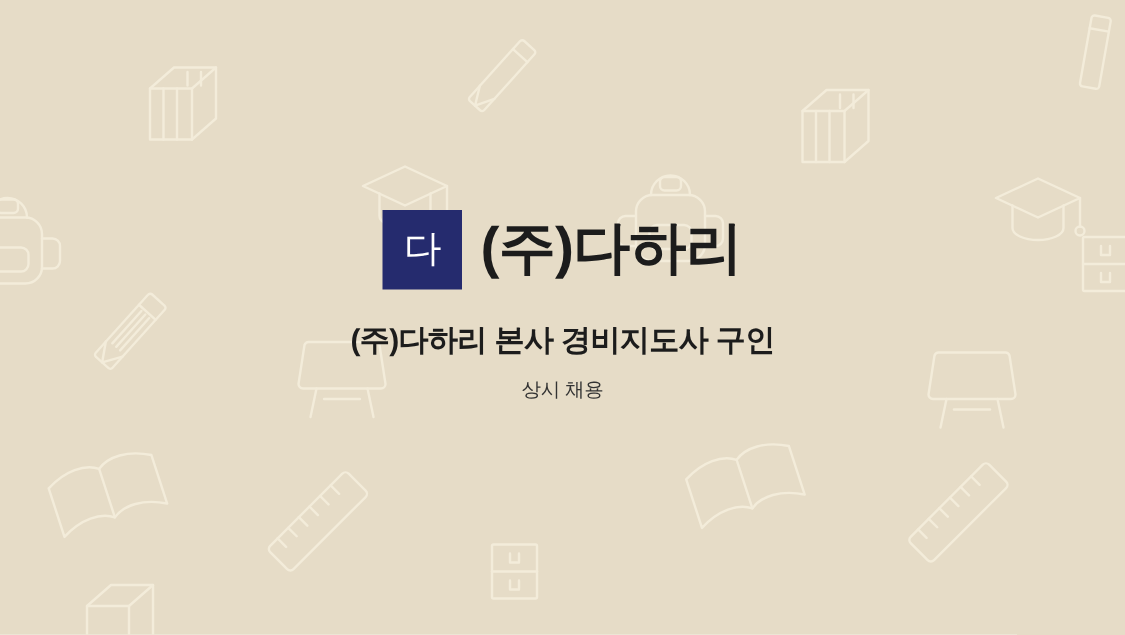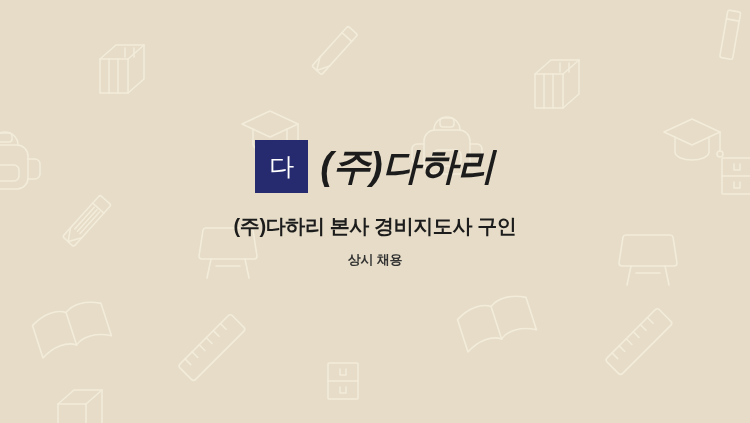--- a/index.html
+++ b/index.html
@@ -76,36 +76,35 @@
     flex: none;
   }
 
   #company-title {
     font-size: 38px;
     font-weight: 700;
     color: #1c1c1c;
     line-height: 1.05;
     letter-spacing: -0.5px;
     white-space: nowrap;
-    font-style: italic;
   }
 
   #job-title {
     margin-top: 20px;
     font-size: 20px;
     font-weight: 700;
     color: #1c1c1c;
     letter-spacing: -0.4px;
     white-space: nowrap;
   }
 
   #hiring-type {
     margin-top: 11px;
     font-size: 13px;
-    font-weight: 700;
+    font-weight: 400;
     color: #333333;
     letter-spacing: -0.2px;
     white-space: nowrap;
   }
 </style>
 </head>
 <body>
 
 <div id="banner">
 

